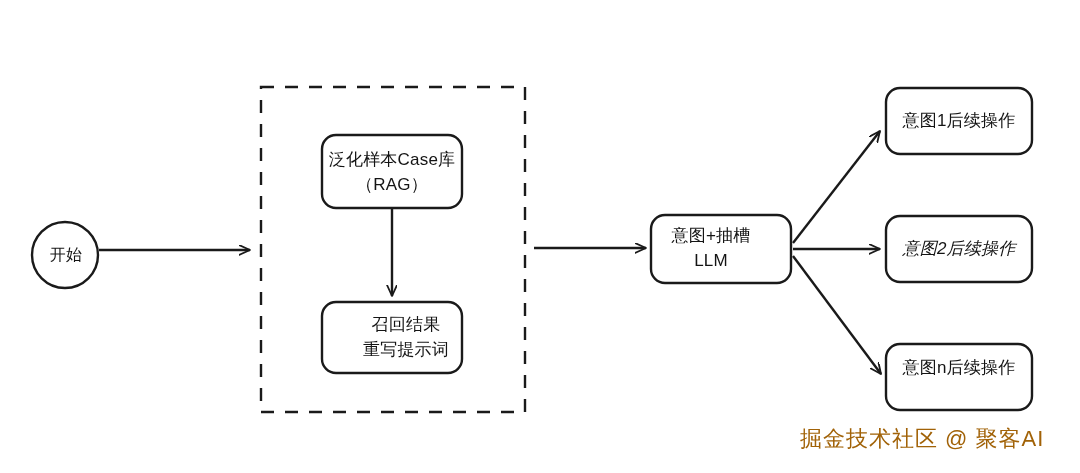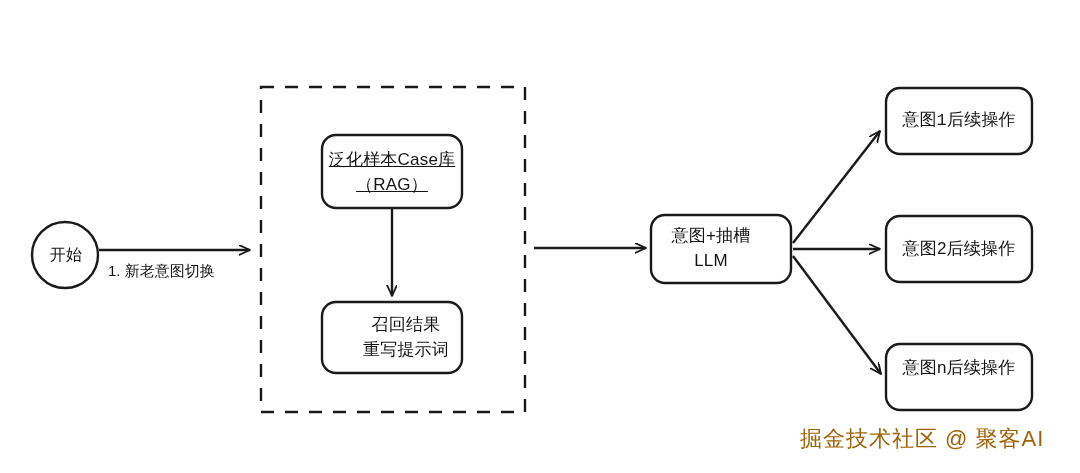--- a/index.html
+++ b/index.html
@@ -95,43 +95,42 @@
     <line x1="793" y1="249" x2="880" y2="249" stroke="#1a1a1a" stroke-width="2.4" marker-end="url(#arrowOpen)"></line>
 
     <line x1="793" y1="256" x2="881" y2="374" stroke="#1a1a1a" stroke-width="2.4" marker-end="url(#arrowOpen)"></line>
   </svg>
 
   <div class="node-text start-text" style="left:33px; top:222px; width:66px; height:66px;text-align:center;">
     <span>开始</span>
   </div>
 
   <div class="edge-label" style="left:108px; top:260px;">
-    <div>1. 新老意图切换</div>
   </div>
 
-  <div class="node-text" style="left:322px; top:135px; width:140px; height:76px;text-decoration:underline;">
+  <div class="node-text" style="left:322px; top:135px; width:140px; height:76px;">
     <span>泛化样本Case库</span>
     <span>（RAG）</span>
   </div>
 
   <div class="node-text" style="left:322px; top:302px; width:168px; height:71px;">
     <span>召回结果</span>
     <span>重写提示词</span>
   </div>
 
   <div class="node-text" style="left:651px; top:215px; width:120px; height:68px;">
     <span>意图+抽槽</span>
     <span>LLM</span>
   </div>
 
-  <div class="node-text" style="left:886px; top:88px; width:146px; height:66px;font-family:Liberation Mono, monospace;">
+  <div class="node-text" style="left:886px; top:88px; width:146px; height:66px;">
     <span>意图1后续操作</span>
   </div>
 
-  <div class="node-text" style="left:886px; top:216px; width:146px; height:66px;">
+  <div class="node-text" style="left:886px; top:216px; width:146px; height:66px;font-style:italic;">
     <span>意图2后续操作</span>
   </div>
 
   <div class="node-text" style="left:886px; top:344px; width:146px; height:48px;">
     <span>意图n后续操作</span>
   </div>
 
   <div class="watermark" style="left:800px; top:424px;">掘金技术社区 @ 聚客AI</div>
 
 </div>

